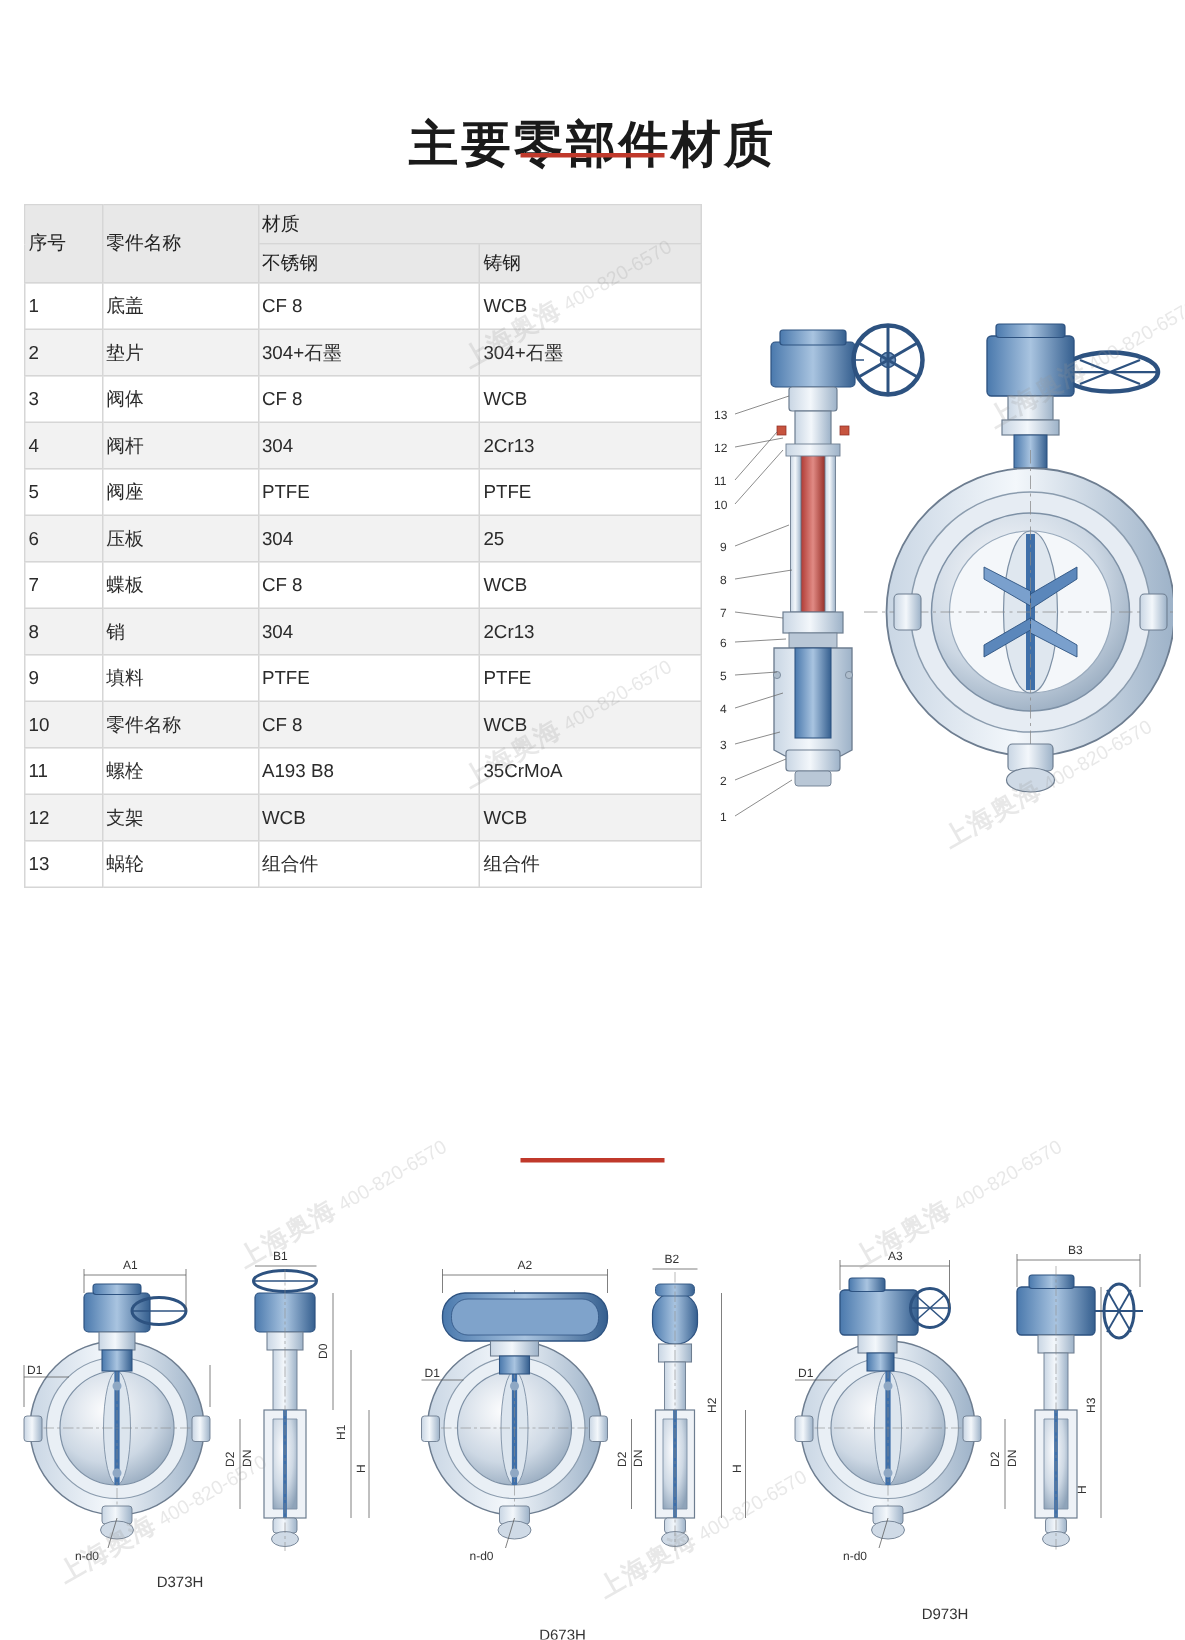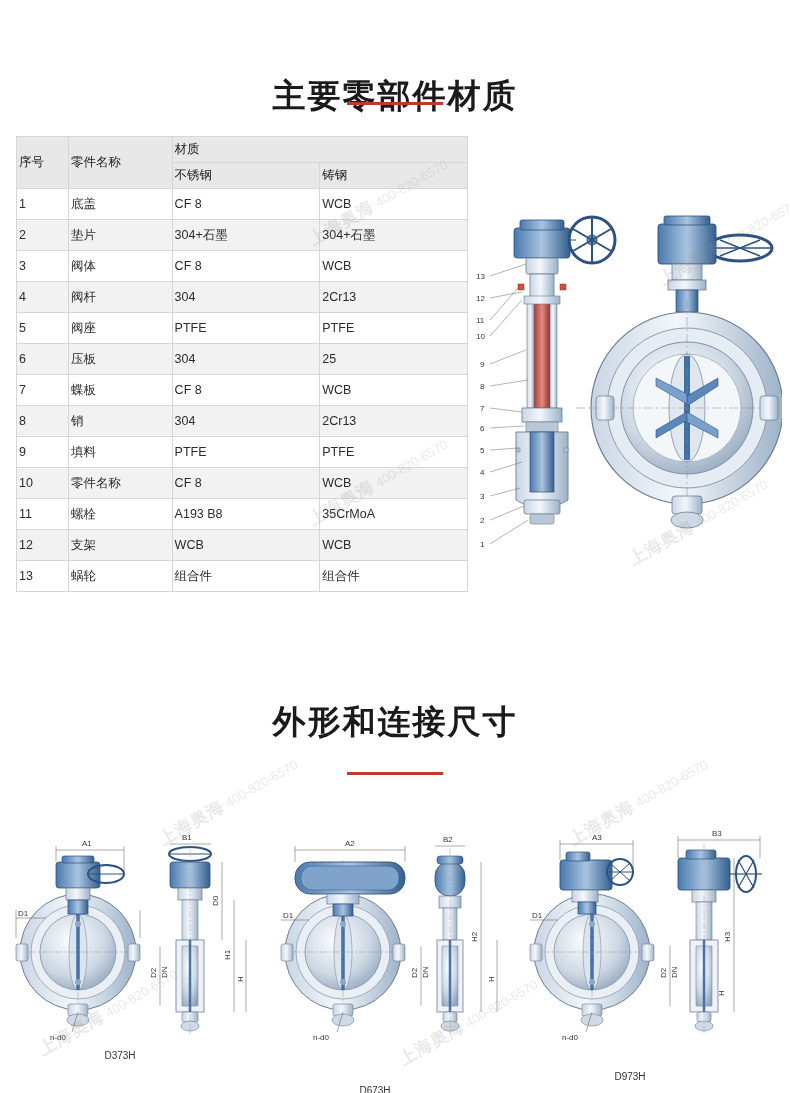--- a/index.html
+++ b/index.html
@@ -300,21 +300,20 @@
 
         <rect x="288" y="196" width="18" height="24" rx="3" fill="url(#gMetal)" stroke="#6d7d90" stroke-width="0.7"></rect>
         <rect x="124" y="196" width="18" height="24" rx="3" fill="url(#gMetal)" stroke="#6d7d90" stroke-width="0.7"></rect>
 
         <rect x="200" y="296" width="30" height="18" rx="3" fill="url(#gMetal)" stroke="#6d7d90" stroke-width="0.8"></rect>
         <ellipse cx="215" cy="320" rx="16" ry="8" fill="#cfdae6" stroke="#6d7d90" stroke-width="0.8"></ellipse>
       </g>
     </svg>
   </div>
 
-  <div class="section-title" style="position:absolute; left:0; top:700px; width:790px;">外形和连接尺寸</div>
   <div class="title-rule" style="position:absolute; left:347px; top:758px;"></div>
 
   <div class="drawing" style="left:10px; top:800px; width:250px; height:270px;">
     <svg width="250" height="270" viewBox="0 0 250 270">
 
       <g>
         <circle cx="68" cy="152" r="58" fill="url(#gMetal)" stroke="#6d7d90" stroke-width="1"></circle>
         <circle cx="68" cy="152" r="47" fill="#e9eff5" stroke="#8b9cae" stroke-width="0.8"></circle>
         <circle cx="68" cy="152" r="38" fill="url(#gDisc)" stroke="#7d90a5" stroke-width="0.8"></circle>
         <ellipse cx="68" cy="152" rx="9" ry="38" fill="#dce5ee" stroke="#7d90a5" stroke-width="0.6"></ellipse>

